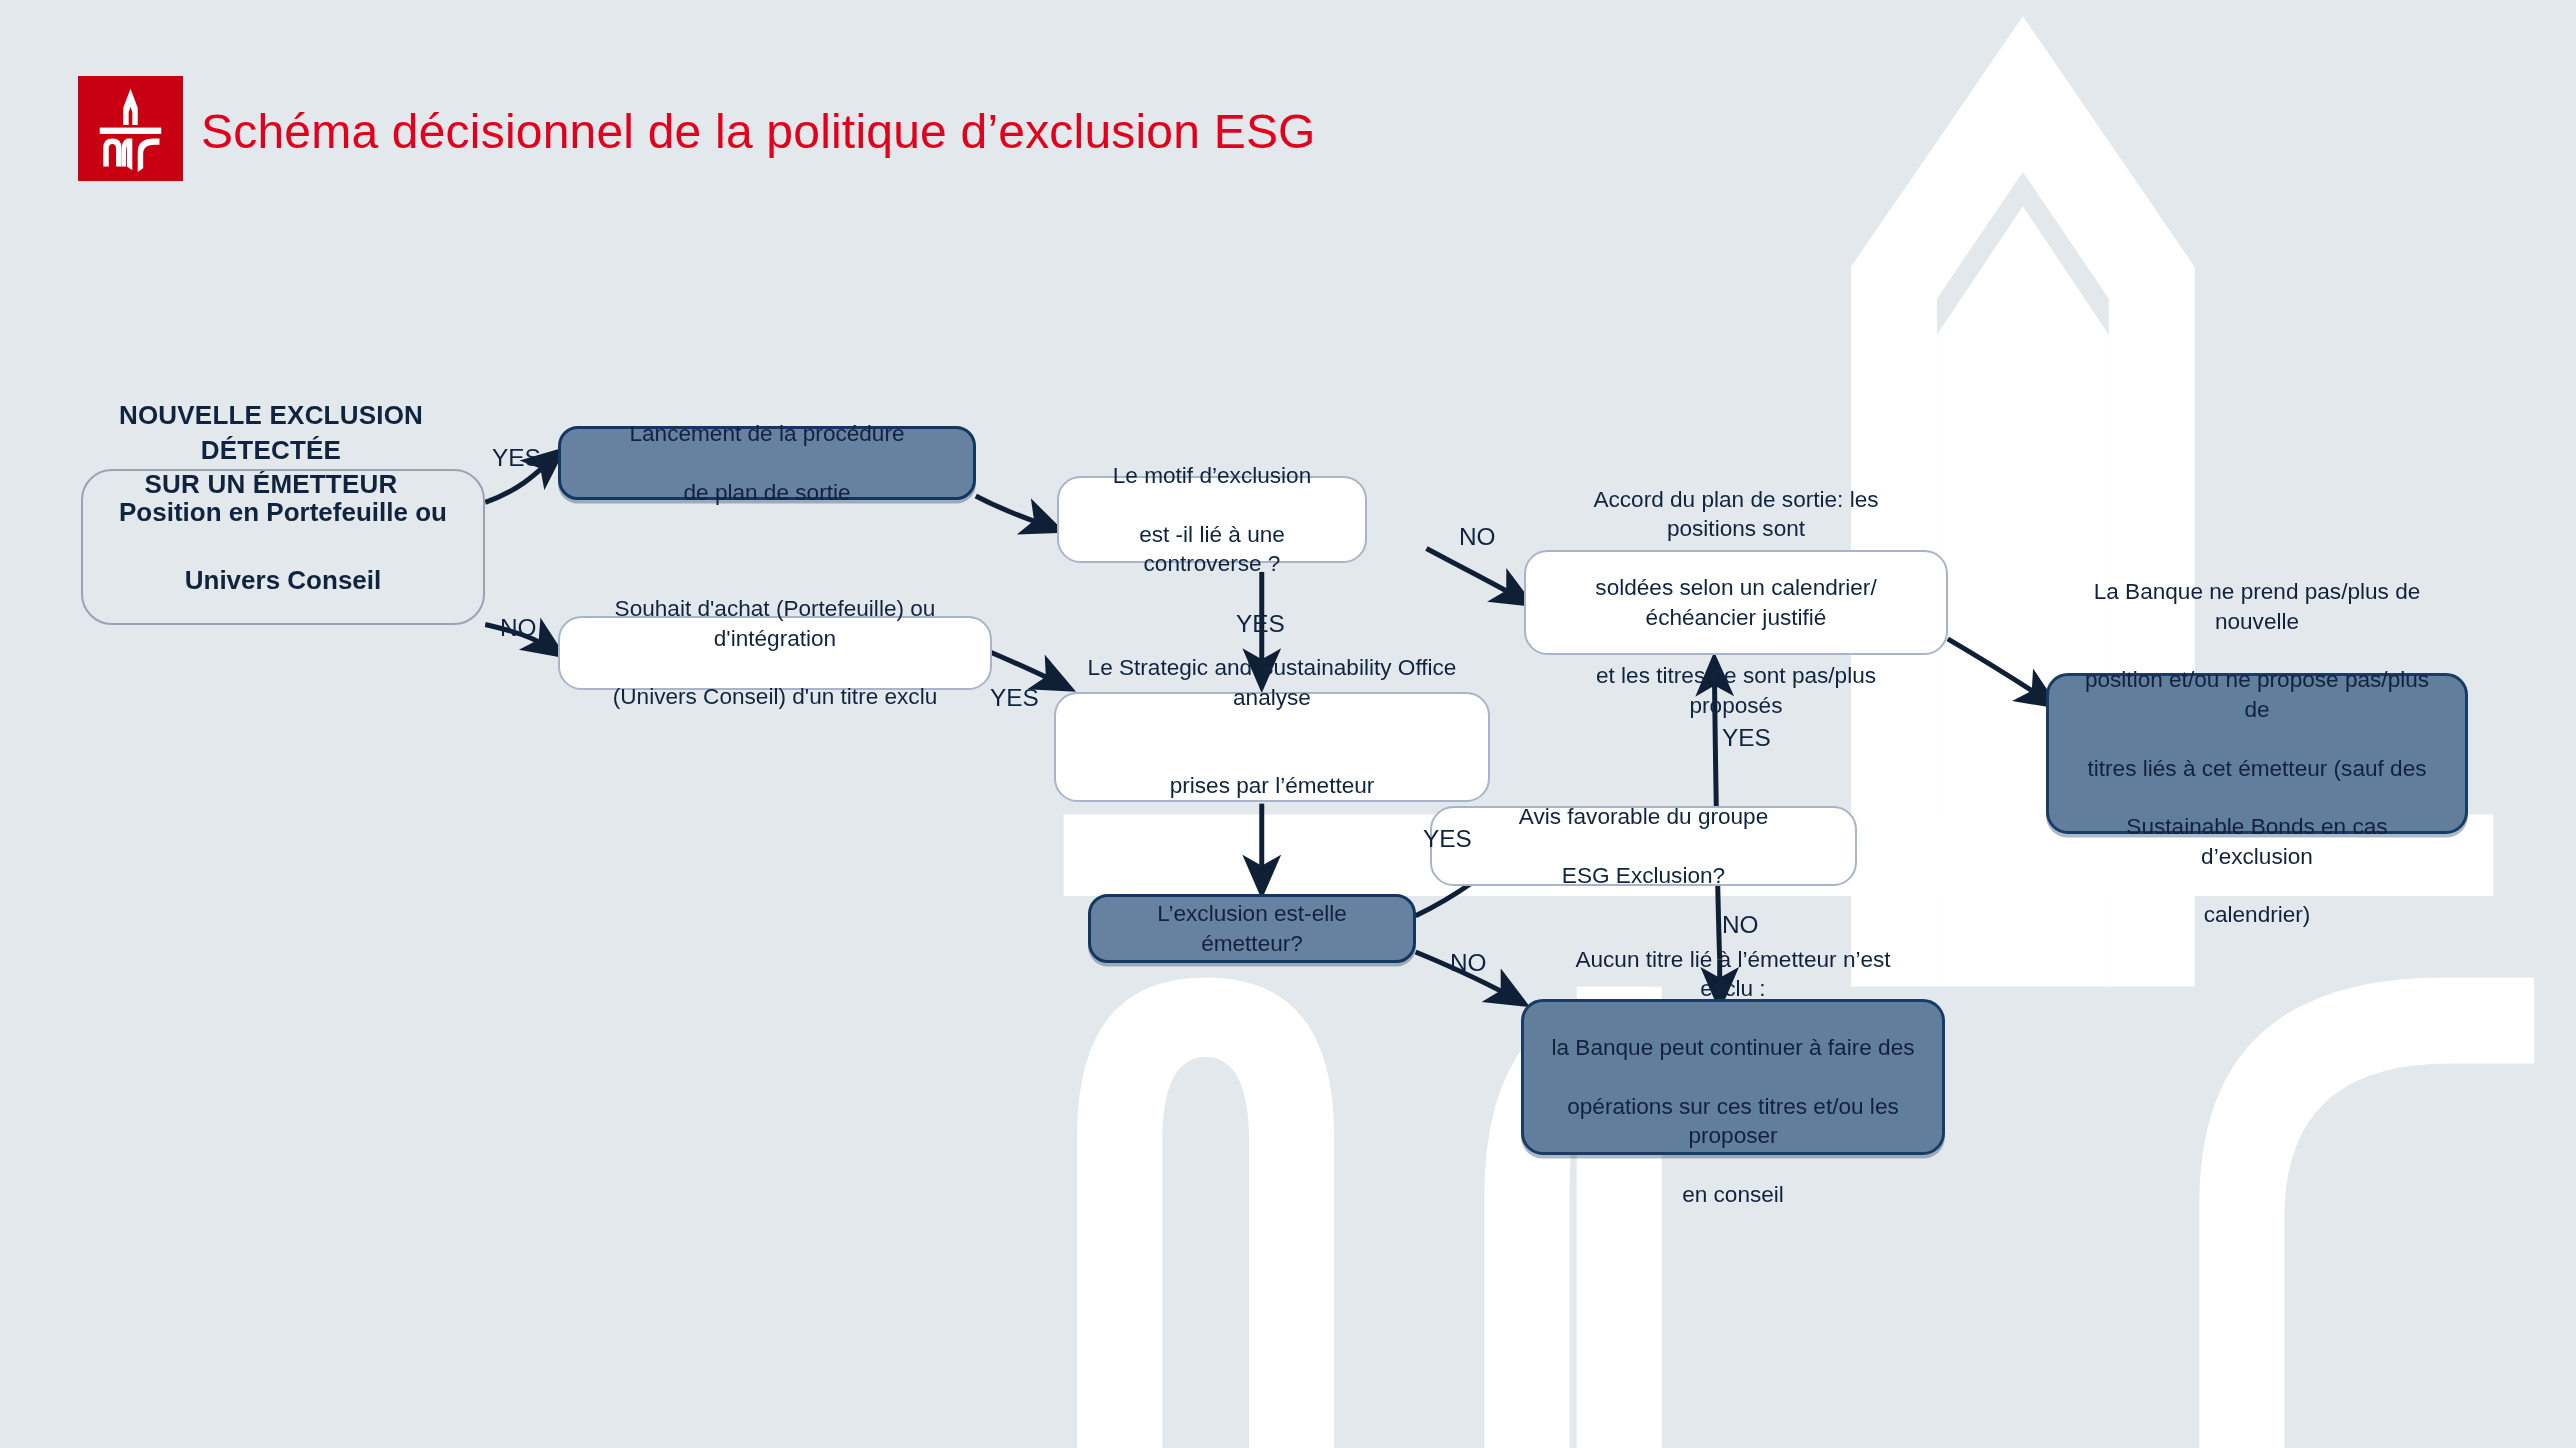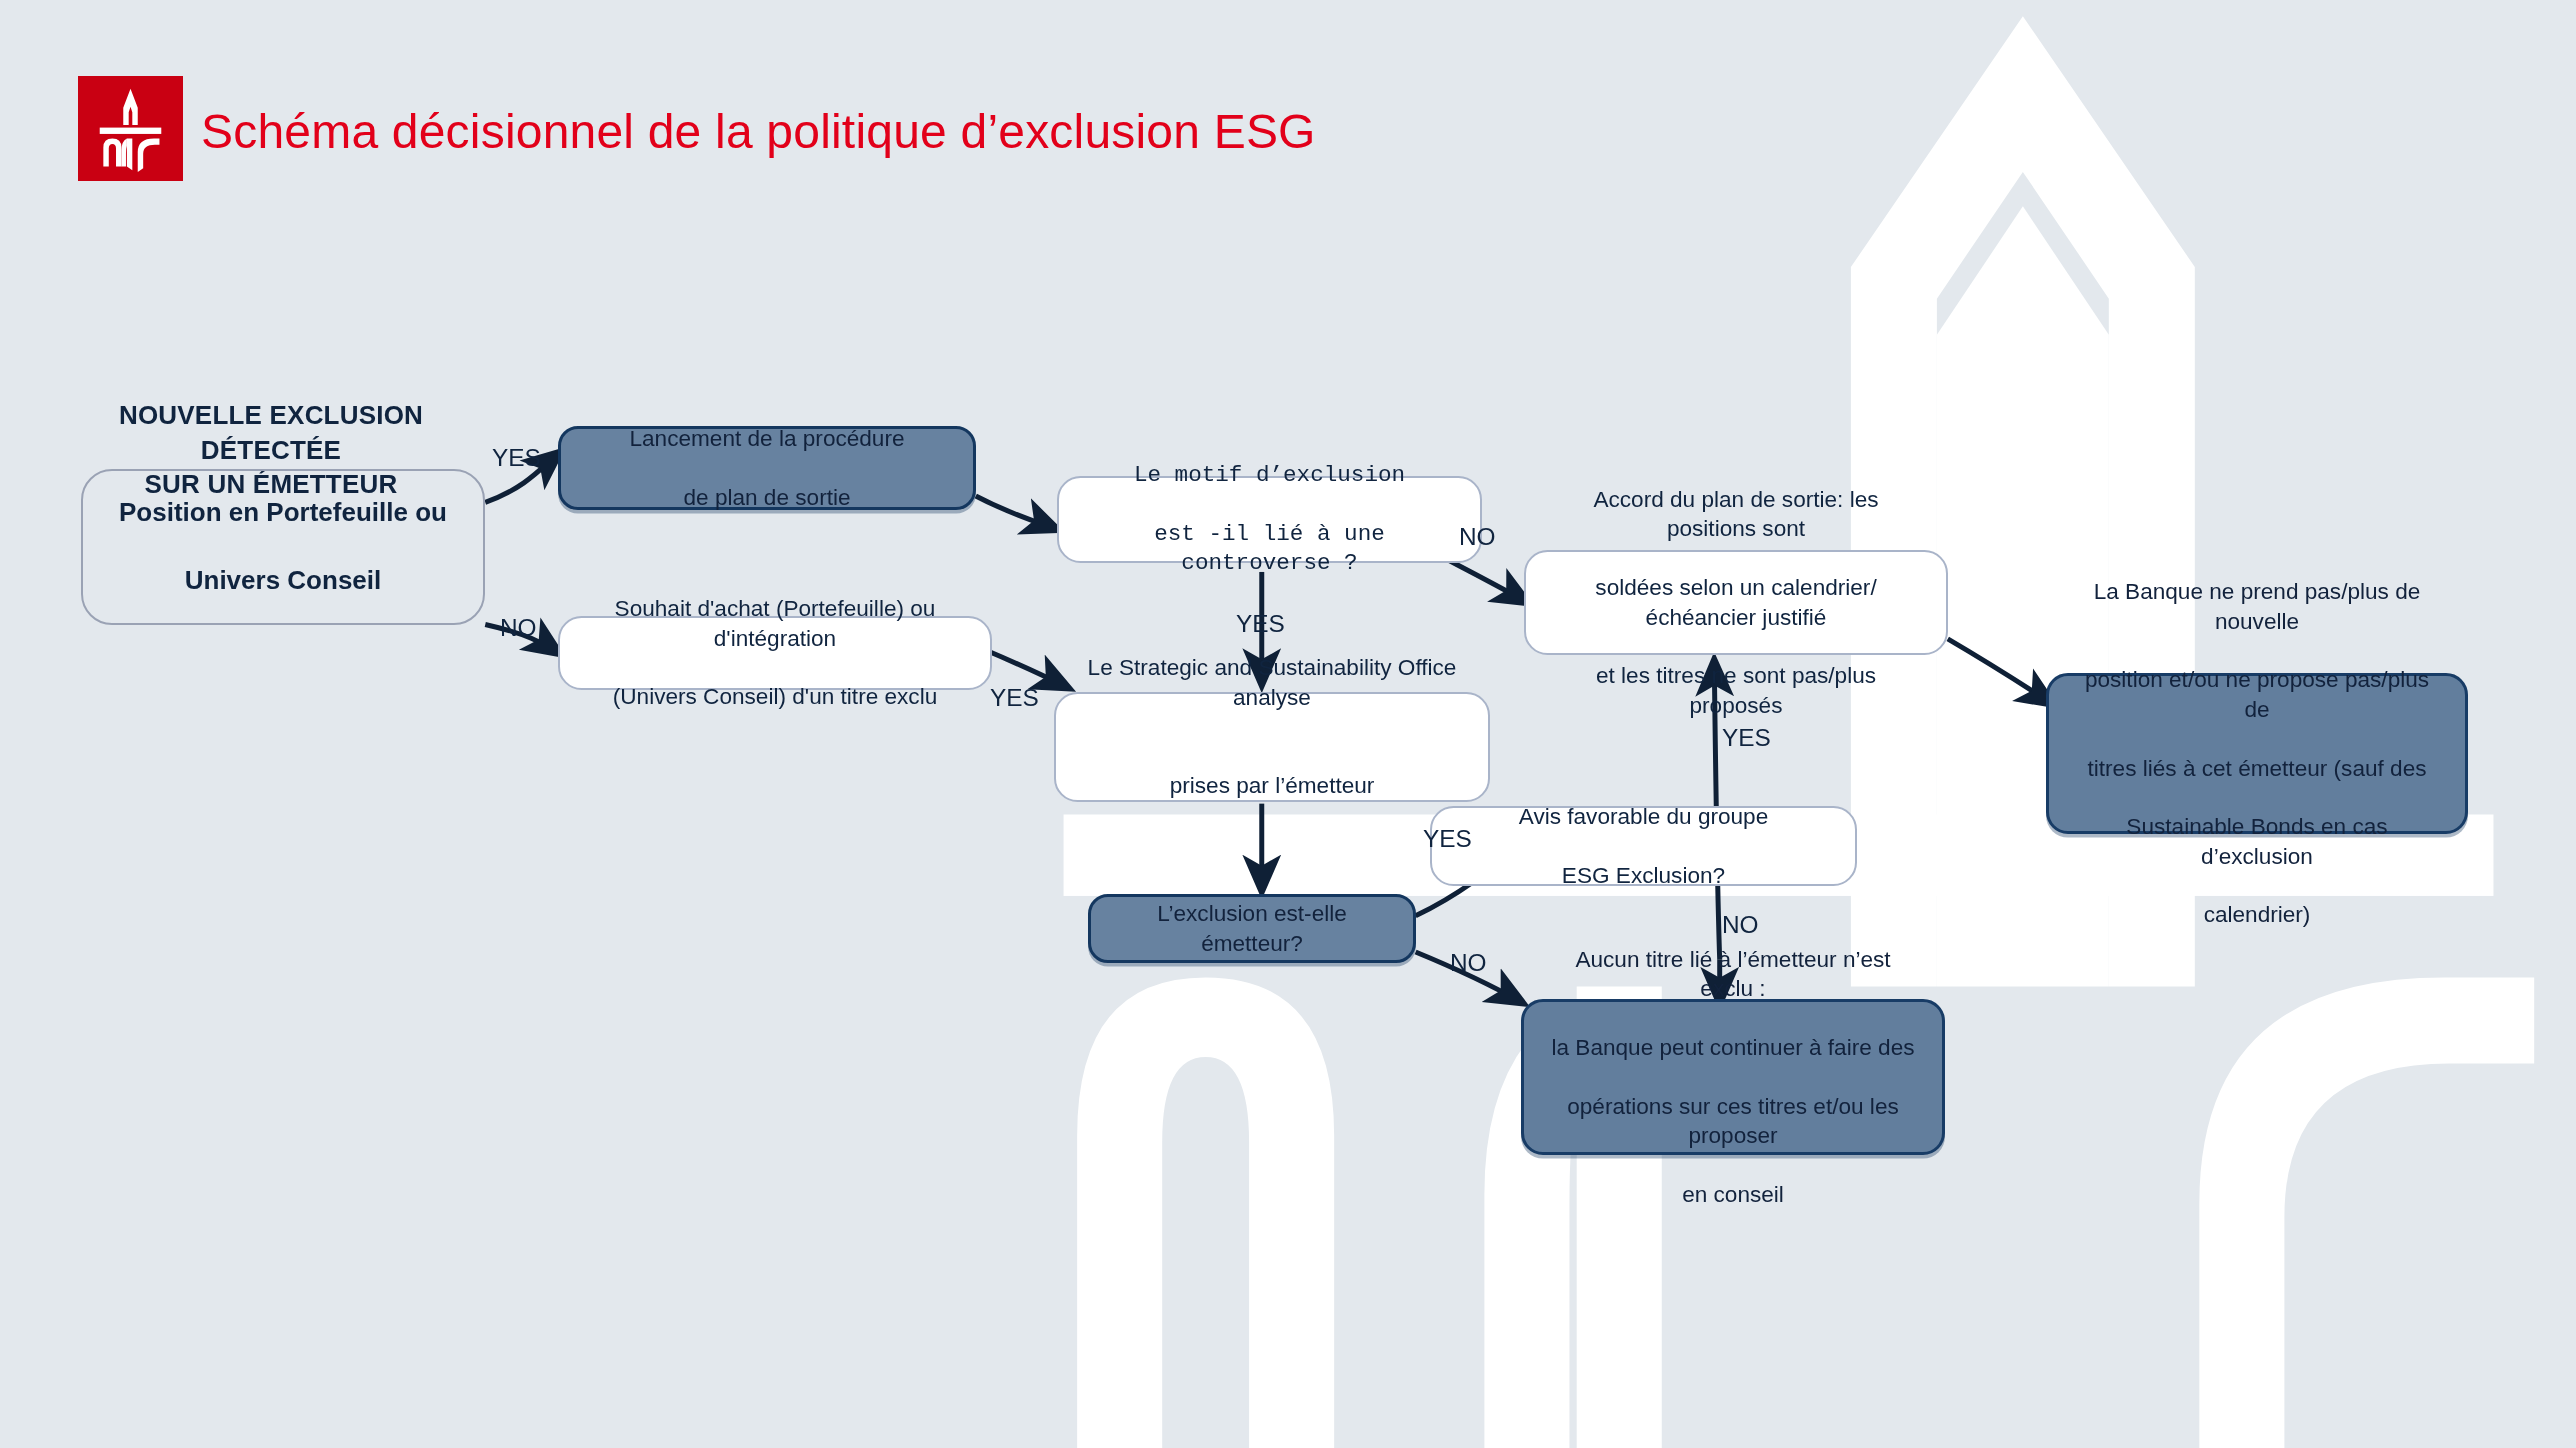--- a/index.html
+++ b/index.html
@@ -177,35 +177,35 @@
     <div>SUR UN ÉMETTEUR</div>
   </div>
 
   <div class="node n-start" style="left:81px;top:469px;width:404px;height:156px;">
     <span>
       <span>Position en Portefeuille ou</span><br>
       <span>Univers Conseil</span>
     </span>
   </div>
 
-  <div class="node n-blue" style="left:558px;top:426px;width:418px;height:84px;">
+  <div class="node n-blue" style="left:558px;top:426px;width:418px;height:74px;">
     <span>
       <span>Lancement de la procédure</span><br>
       <span>de plan de sortie</span>
     </span>
   </div>
 
   <div class="node n-white" style="left:558px;top:616px;width:434px;height:74px;">
     <span>
       <span>Souhait d'achat (Portefeuille) ou d'intégration</span><br>
       <span>(Univers Conseil) d'un titre exclu</span>
     </span>
   </div>
 
-  <div class="node n-white" style="left:1057px;top:476px;width:425px;height:87px;font-family:Liberation Mono, monospace;">
+  <div class="node n-white" style="left:1057px;top:476px;width:310px;height:87px;">
     <span>
       <span>Le motif d’exclusion</span><br>
       <span>est -il lié à une controverse ?</span>
     </span>
   </div>
 
   <div class="node n-white" style="left:1524px;top:550px;width:424px;height:105px;">
     <span>
       <span>Accord du plan de sortie: les positions sont</span><br>
       <span>soldées selon un calendrier/échéancier justifié</span><br>

